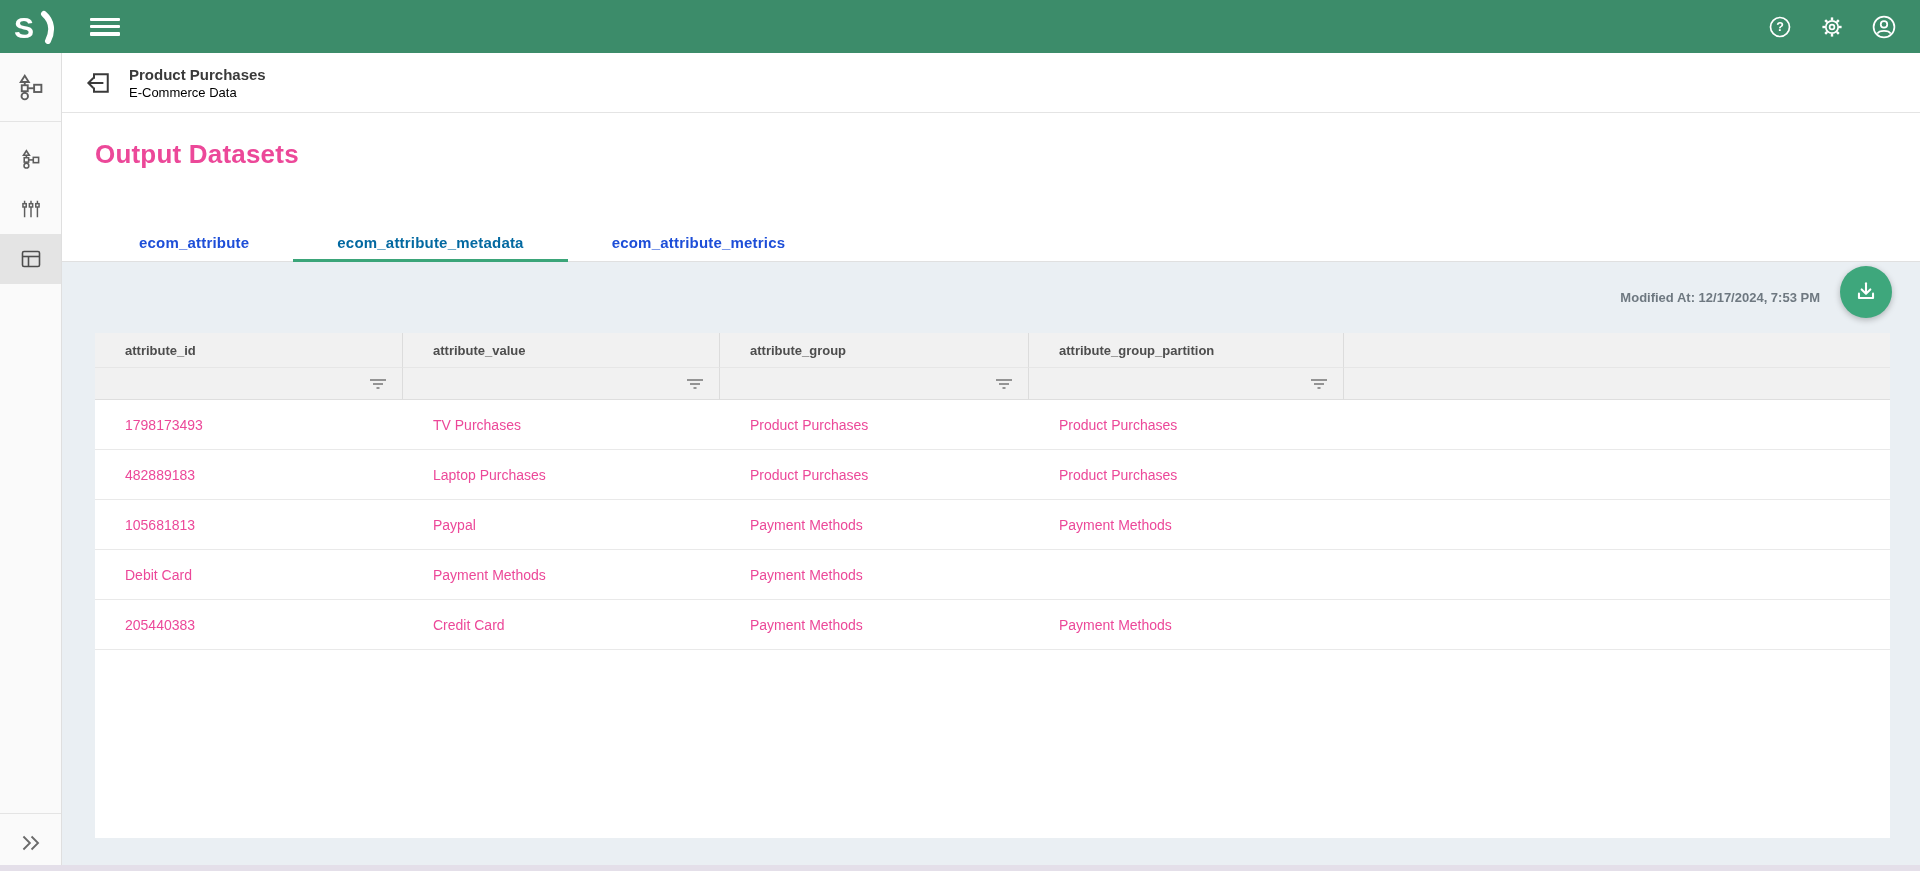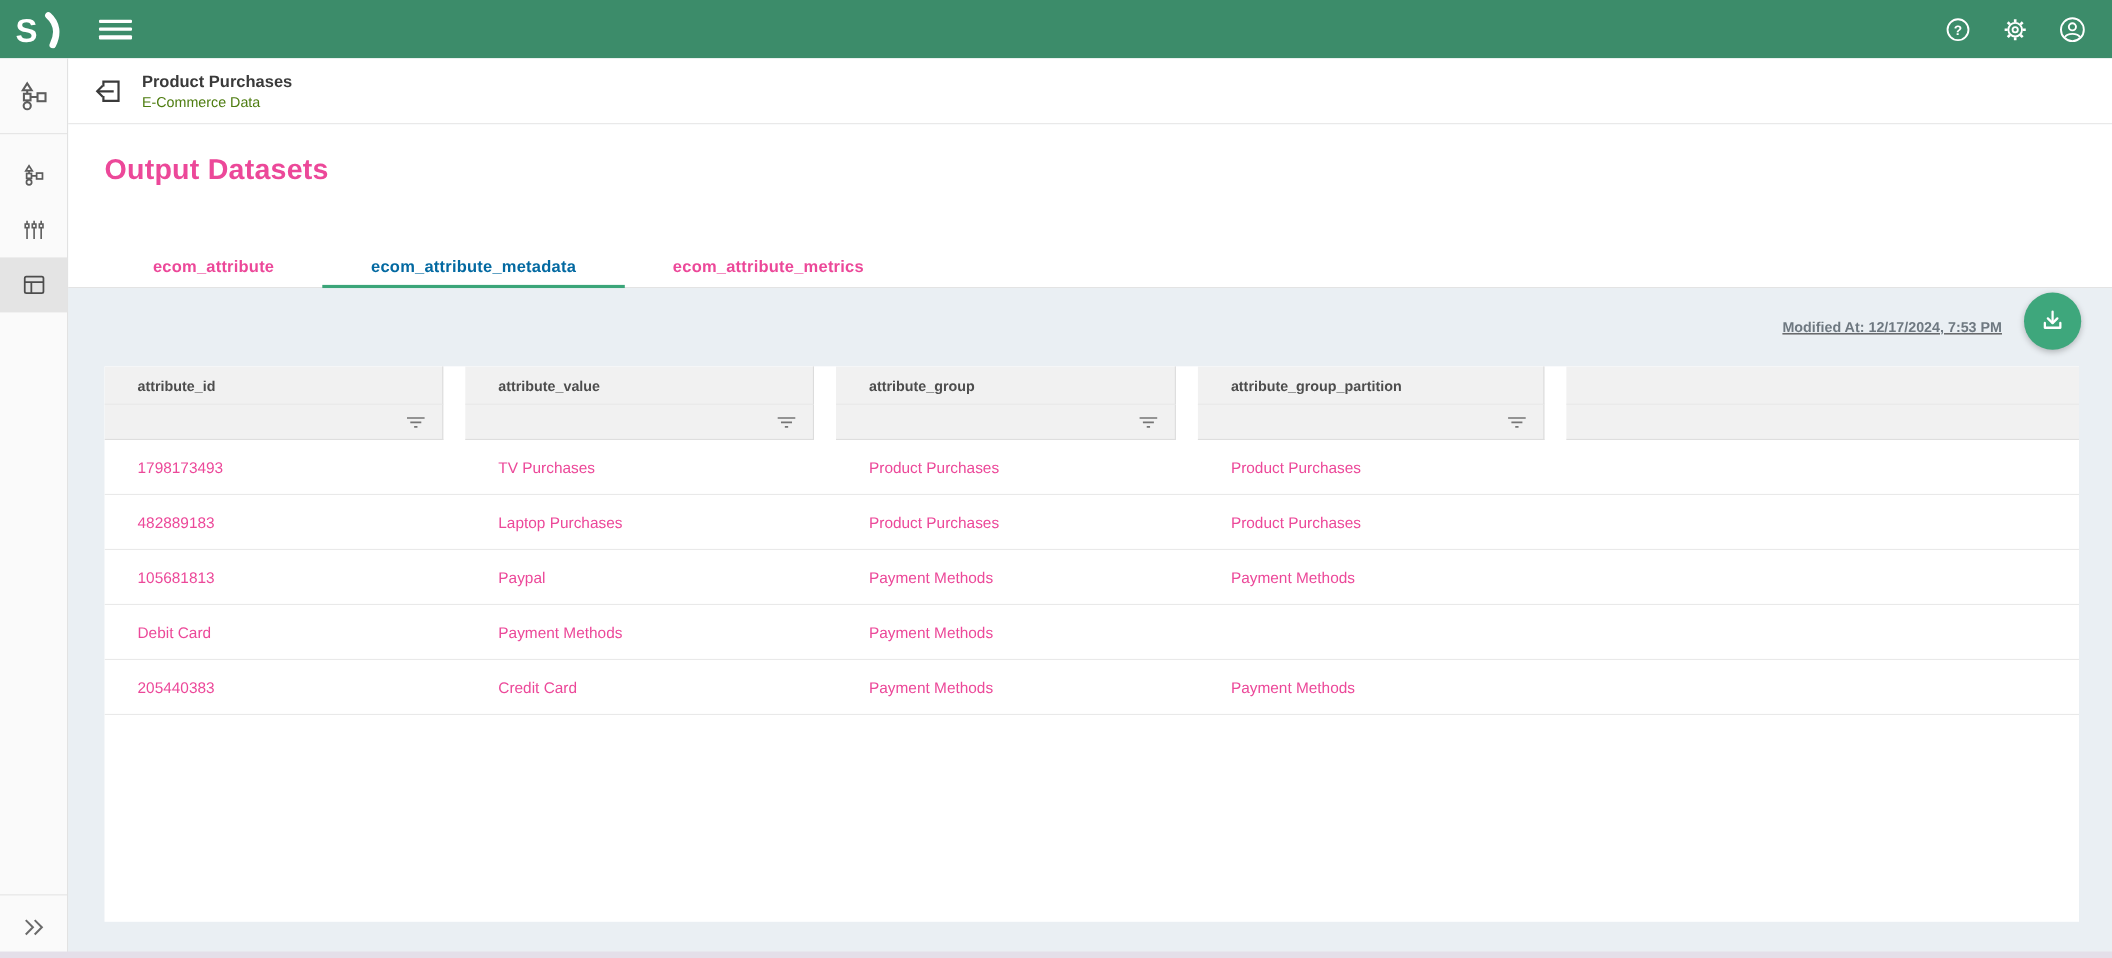--- a/index.html
+++ b/index.html
@@ -34,42 +34,42 @@
   .side-bottom { border-top:1px solid #e4e4e4; height:58px; display:flex; align-items:center; justify-content:center; cursor:pointer; background:none; border-left:none; border-right:none; border-bottom:none; width:100%; }
   
   .main { flex:1; display:flex; flex-direction:column; min-width:0; }
   .page-header {
     height:60px; background:#fff; border-bottom:1px solid #e4e4e4;
     display:flex; align-items:center; padding:0 0 0 20px;
   }
   .back-btn { width:34px; height:34px; background:none; border:none; display:flex; align-items:center; justify-content:center; cursor:pointer; }
   .ph-text { margin-left:13px; display:flex; flex-direction:column; justify-content:center; }
   .ph-title { font-size:15px; font-weight:700; color:#3a3a3a; line-height:19px; }
-  .ph-sub { font-size:13px; color:#4d7c0f; line-height:17px; }
+  .ph-sub { font-size:13px; color:#000000; line-height:17px; }
   .white-section { height:149px; background:#fff; border-bottom:1px solid #e0e0e0; display:flex; flex-direction:column; }
   .page-title { font-size:26px; font-weight:700; color:#ec4899; margin:26px 0 0 33px; letter-spacing:0.2px; }
   .tabs { display:flex; margin:auto 0 0 33px; }
   .tab {
     height:37px; padding:0 44px; background:none; border:none; cursor:pointer;
-    font-family:inherit; font-size:15px; font-weight:600; color:#ec4899;
+    font-family:inherit; font-size:15px; font-weight:600; color:#1d4ed8;
     position:relative; letter-spacing:0.2px;
   }
   .tab.active { color:#0369a1; }
   .tab.active::after { content:""; position:absolute; left:0; right:0; bottom:-1px; height:3px; background:#3ba579; }
   
   .content { flex:1; background:#eaeff3; position:relative; display:flex; flex-direction:column; }
-  .toolbar-strip { height:71px; display:flex; align-items:center; justify-content:flex-end; padding-right:100px;text-decoration:underline; }
+  .toolbar-strip { height:71px; display:flex; align-items:center; justify-content:flex-end; padding-right:100px; }
   .modified-at { font-size:13px; font-weight:700; color:#6e7880; }
   .fab {
     position:absolute; top:4px; right:28px; width:52px; height:52px; border-radius:50%;
     background:#3ea77c; border:none; cursor:pointer; display:flex; align-items:center; justify-content:center;
     box-shadow:0 2px 6px rgba(0,0,0,0.25);
   }
   .card { background:#fff; margin:0 30px 0 33px; height:505px; display:flex; flex-direction:column; overflow:hidden; }
-  .grid-row { display:grid; grid-template-columns:308px 317px 309px 315px 1fr;gap:20px; }
+  .grid-row { display:grid; grid-template-columns:308px 317px 309px 315px 1fr; }
   .thead .th {
     background:#f1f1f1; height:35px; display:flex; align-items:center;
     padding-left:30px; font-size:13px; font-weight:700; color:#4d4d4d;
     border-right:1px solid #dcdcdc; border-bottom:1px solid #e6e6e6; cursor:pointer;
   }
   .thead .th.filler { border-right:none; cursor:default; }
   .filter-row .fcell {
     background:#f1f1f1; height:32px; display:flex; align-items:center; justify-content:flex-end;
     padding-right:12px; border-right:1px solid #dcdcdc; border-bottom:1px solid #dedede;
   }

